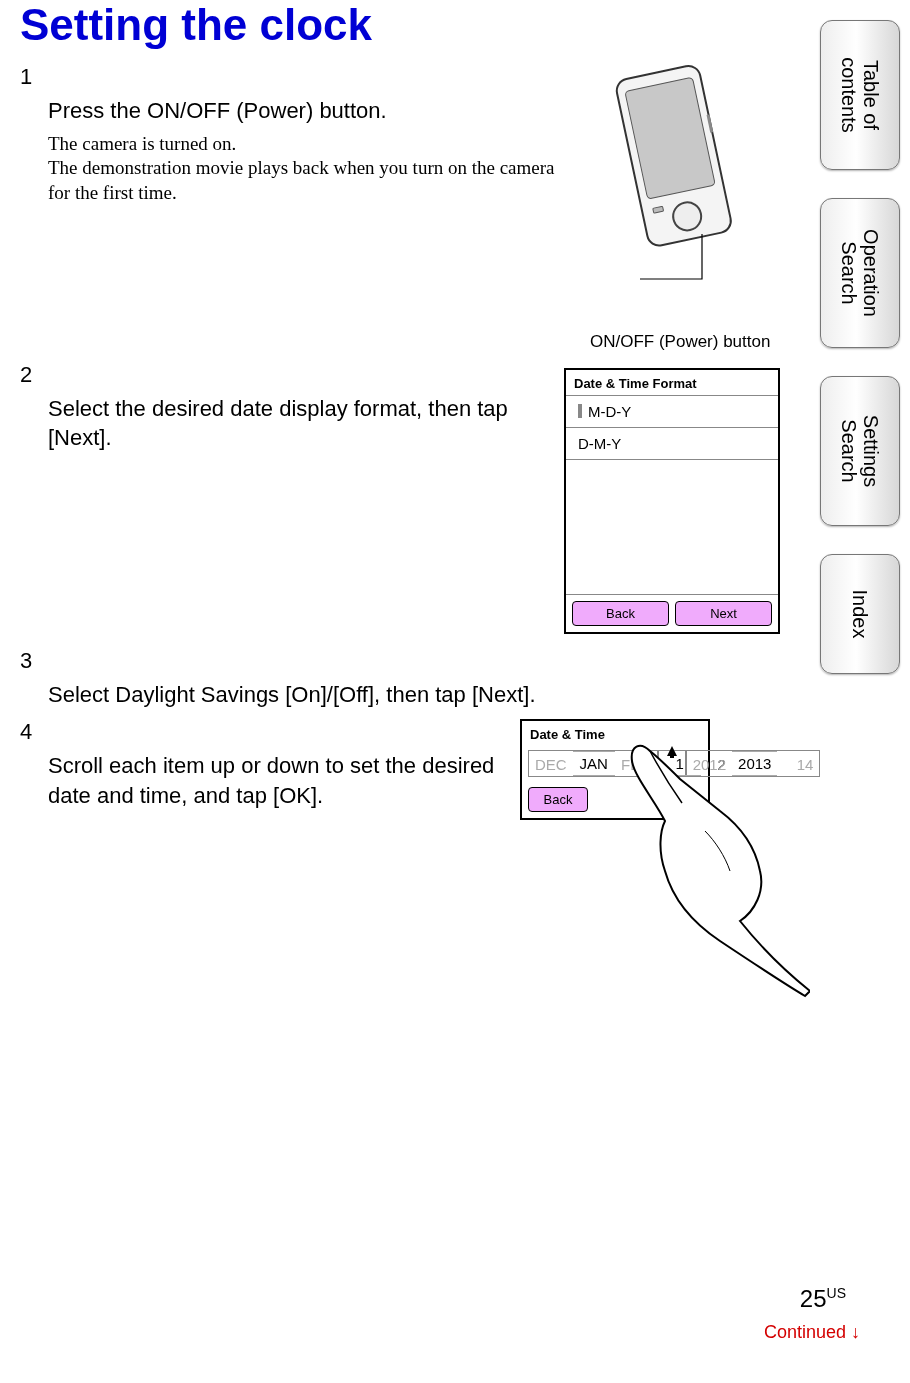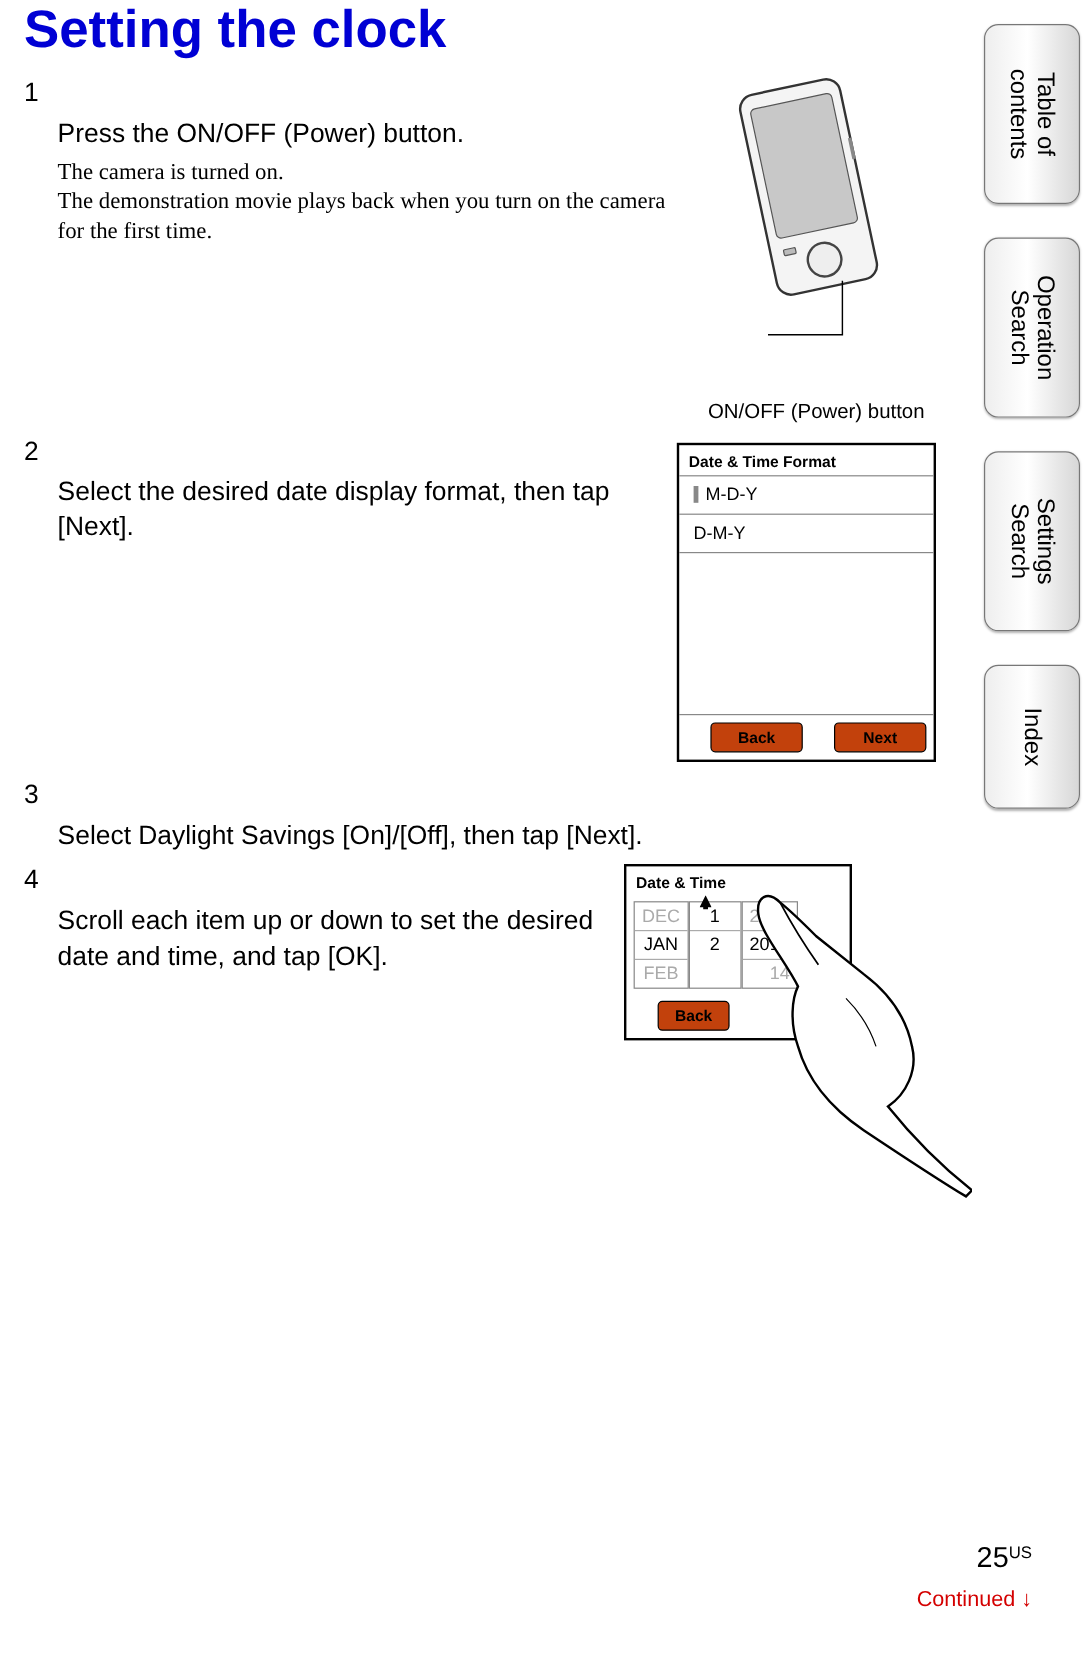--- a/index.html
+++ b/index.html
@@ -123,39 +123,39 @@
     display: flex;
     gap: 6px;
     padding: 6px;
   }
   .btn {
     flex: 1;
     border: 1px solid #000;
     border-radius: 4px;
     text-align: center;
     font-size: 13px;
-    font-weight: bold;
+    font-weight: normal;
     padding: 4px 0;
-    background: #c2410c;
-    margin-left: 20px;
+    background: #f0abfc;
   }
 
   
   .screen2 {
     width: 190px;
     border: 2px solid #000;
     font-family: Arial, sans-serif;
     position: relative;
   }
   .roller {
     border: 1px solid #888;
     display: flex;
-    flex-direction: column;
+    flex-direction: row;
     font-size: 15px;
     text-align: center;
+    align-items: flex-end;
   }
   .roller .cell {
     padding: 3px 6px;
     color: #aaa;
     min-width: 42px;
   }
   .roller .cell.mid { color: #000; border-top: 1px solid #aaa; border-bottom: 1px solid #aaa; position:relative; }
   .roller-group {
     display:flex; gap:0; margin: 6px 6px 4px 6px;
     position:relative;
@@ -166,21 +166,21 @@
   .hand-overlay {
     position: absolute;
     top: 12px;
     left: 90px;
     pointer-events: none;
   }
 
   
   .page-num {
     position: absolute;
-    right: 50px;
+    right: 64px;
     bottom: 70px;
     font-size: 24px;
   }
   .page-num sup { font-size: 14px; vertical-align: top; }
   .continued {
     position: absolute;
     right: 50px;
     bottom: 40px;
     color: #d40000;
     font-size: 18px;

